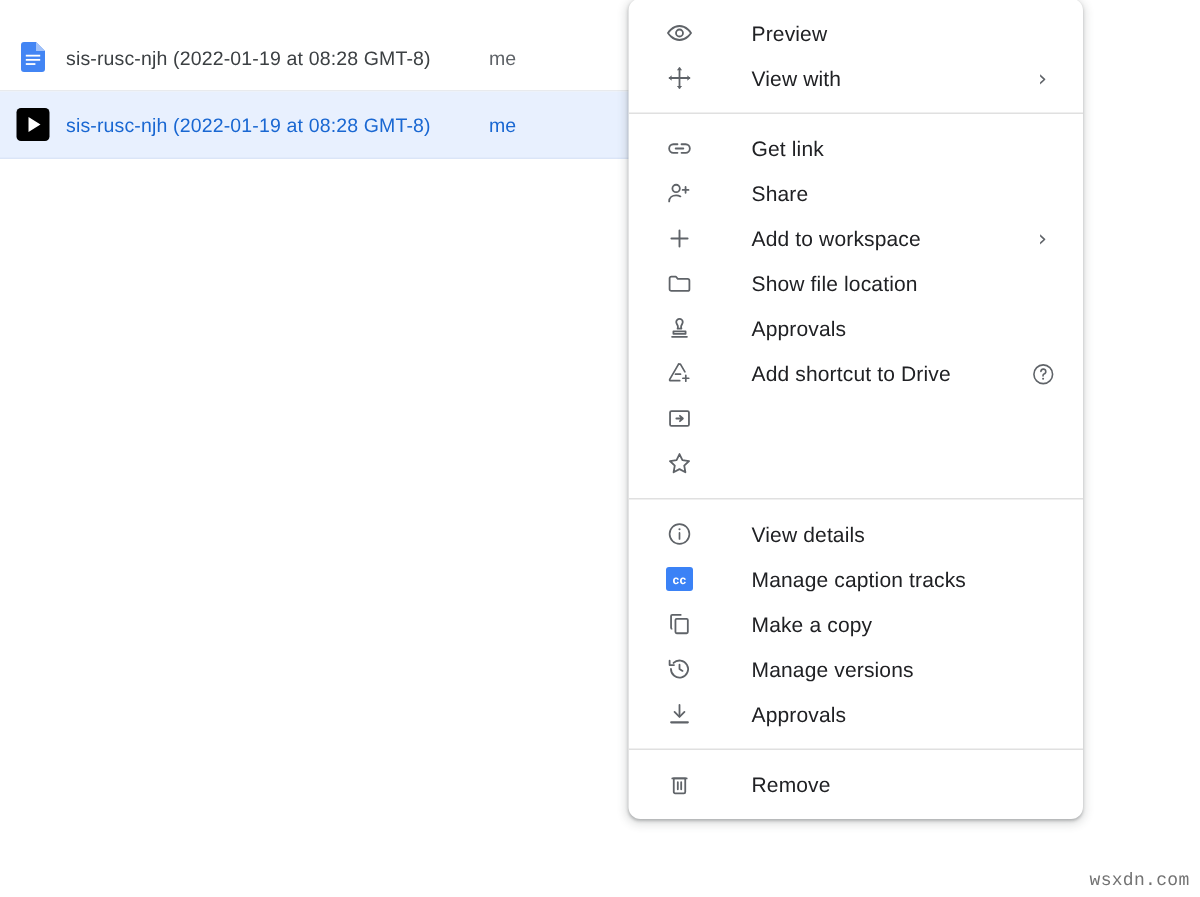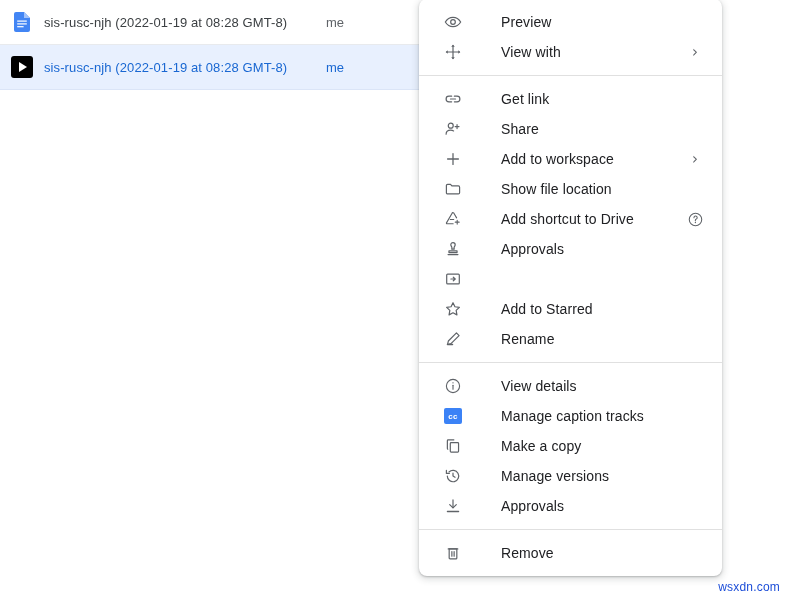--- a/index.html
+++ b/index.html
@@ -12,21 +12,21 @@
     overflow: hidden;
     background: #ffffff;
     font-family: "Liberation Sans", sans-serif;
     -webkit-font-smoothing: antialiased;
     position: relative;
   }
 
   
   #file-list {
     position: absolute;
-    left: 0; top: 0;
+    left: 0; top: 16px;
     width: 636px;
   }
   .file-row {
     position: relative;
     height: 45px;
     display: flex;
     align-items: center;
     box-sizing: border-box;
     border-bottom: 1px solid #e8eaed;
     font-size: 13px;
@@ -159,25 +159,25 @@
     display: flex;
     align-items: center;
     justify-content: center;
     letter-spacing: .3px;
     font-family: Liberation Sans, sans-serif;
   }
 
   
   #watermark {
     position: absolute;
-    right: 20px;
+    right: 7px;
     bottom: 4px;
     font-size: 12px;
-    color: #1d4ed8;
-    font-family: Liberation Sans, sans-serif;
+    color: #737373;
+    font-family: Liberation Mono, monospace;
     letter-spacing: .2px;
   }
   #bottom-edge {
     position: absolute;
     left: 0; bottom: 0;
     width: 800px; height: 2px;
     background: #ffffff;
   }
 </style>
 </head>
@@ -290,79 +290,68 @@
         <svg width="18" height="18" viewBox="0 0 24 24" fill="none" stroke="currentColor" stroke-width="1.6" stroke-linejoin="round">
           <path d="M3.2 7.4a1.6 1.6 0 0 1 1.6-1.6h3.9l1.8 2.1h8.7a1.6 1.6 0 0 1 1.6 1.6v7.5a1.6 1.6 0 0 1-1.6 1.6H4.8a1.6 1.6 0 0 1-1.6-1.6V7.4z"></path>
         </svg>
       </span>
       <span class="mi-label">Show file location</span>
       <span class="mi-trailing"></span>
     </div>
 
     <div class="menu-item">
       <span class="mi-icon">
+        <svg width="18" height="18" viewBox="0 0 24 24" fill="none" stroke="currentColor" stroke-width="1.6" stroke-linejoin="round" stroke-linecap="round">
+          <path d="M12 3.4a2.9 2.9 0 0 0-2.9 2.9c0 1.5 1.1 2.3 1.4 3.5.2.8.1 1.6-.2 2.3h3.4c-.3-.7-.4-1.5-.2-2.3.3-1.2 1.4-2 1.4-3.5A2.9 2.9 0 0 0 12 3.4z"></path>
+          <path d="M6.6 14.6h10.8v2.1H6.6z"></path>
+          <path d="M5.4 19.4h13.2"></path>
+        </svg>
+      </span>
+      <span class="mi-label">Approvals</span>
+      <span class="mi-trailing"></span>
+    </div>
+
+    <div class="menu-item">
+      <span class="mi-icon">
         <svg width="18" height="18" viewBox="0 0 24 24" fill="none" stroke="currentColor" stroke-width="1.5" stroke-linejoin="round" stroke-linecap="round">
           <path d="M11.2 3.6 3.3 17.2a.8.8 0 0 0 .7 1.2h8.2"></path>
           <path d="M11.2 3.6h1.6l4 6.9"></path>
           <path d="M8.4 12.6h4.5"></path>
           <path d="M17.6 13.6v5.2M15 16.2h5.2"></path>
         </svg>
       </span>
       <span class="mi-label">Add shortcut to Drive</span>
       <span class="mi-trailing">
         <svg width="17" height="17" viewBox="0 0 24 24" fill="none" stroke="currentColor" stroke-width="1.5">
           <circle cx="12" cy="12" r="8.8"></circle>
           <path d="M9.8 9.4a2.3 2.3 0 1 1 2.9 2.3c-.6.2-.9.7-.9 1.4v.5" stroke-linecap="round"></path>
           <circle cx="11.85" cy="16.2" r=".95" fill="currentColor" stroke="none"></circle>
         </svg>
       </span>
     </div>
 
     <div class="menu-item">
       <span class="mi-icon">
         <svg width="18" height="18" viewBox="0 0 24 24" fill="none" stroke="currentColor" stroke-width="1.6" stroke-linejoin="round" stroke-linecap="round">
-          <path d="M12 3.4a2.9 2.9 0 0 0-2.9 2.9c0 1.5 1.1 2.3 1.4 3.5.2.8.1 1.6-.2 2.3h3.4c-.3-.7-.4-1.5-.2-2.3.3-1.2 1.4-2 1.4-3.5A2.9 2.9 0 0 0 12 3.4z"></path>
-          <path d="M6.6 14.6h10.8v2.1H6.6z"></path>
-          <path d="M5.4 19.4h13.2"></path>
-        </svg>
-      </span>
-      <span class="mi-label">Approvals</span>
-      <span class="mi-trailing"></span>
-    </div>
-
-    <div class="menu-item">
-      <span class="mi-icon">
-        <svg width="18" height="18" viewBox="0 0 24 24" fill="none" stroke="currentColor" stroke-width="1.6" stroke-linejoin="round" stroke-linecap="round">
           <rect x="3.6" y="5.4" width="16.8" height="13.2" rx="1.3"></rect>
           <path d="M9.2 12h5.6M12.4 9.6l2.6 2.4-2.6 2.4"></path>
         </svg>
       </span>
       <span class="mi-trailing"></span>
     </div>
 
     <div class="menu-item">
       <span class="mi-icon">
         <svg width="18" height="18" viewBox="0 0 24 24" fill="none" stroke="currentColor" stroke-width="1.6" stroke-linejoin="round">
           <path d="M12 3.6l2.6 5.4 5.9.8-4.3 4.1 1.05 5.9L12 17l-5.25 2.8L7.8 13.9 3.5 9.8l5.9-.8L12 3.6z"></path>
         </svg>
       </span>
-      <span class="mi-label">Add to Starred</span>
-      <span class="mi-trailing"></span>
-    </div>
-
-    <div class="menu-item">
-      <span class="mi-icon">
-        <svg width="18" height="18" viewBox="0 0 24 24" fill="none" stroke="currentColor" stroke-width="1.6" stroke-linejoin="round" stroke-linecap="round">
-          <path d="M16.6 3.9l3.5 3.5L9.3 18.2l-4.6 1.1 1.1-4.6L16.6 3.9z"></path>
-          <path d="M4.7 19.3h6.6" stroke-width="2.1"></path>
-        </svg>
-      </span>
-      <span class="mi-label">Rename</span>
-      <span class="mi-trailing"></span>
-    </div>
+      <span class="mi-trailing"></span>
+    </div>
+
 
   </div>
 
   <div class="menu-sep"></div>
 
   <div class="menu-group">
 
     <div class="menu-item">
       <span class="mi-icon">
         <svg width="18" height="18" viewBox="0 0 24 24" fill="none" stroke="currentColor" stroke-width="1.5" stroke-linecap="round">

